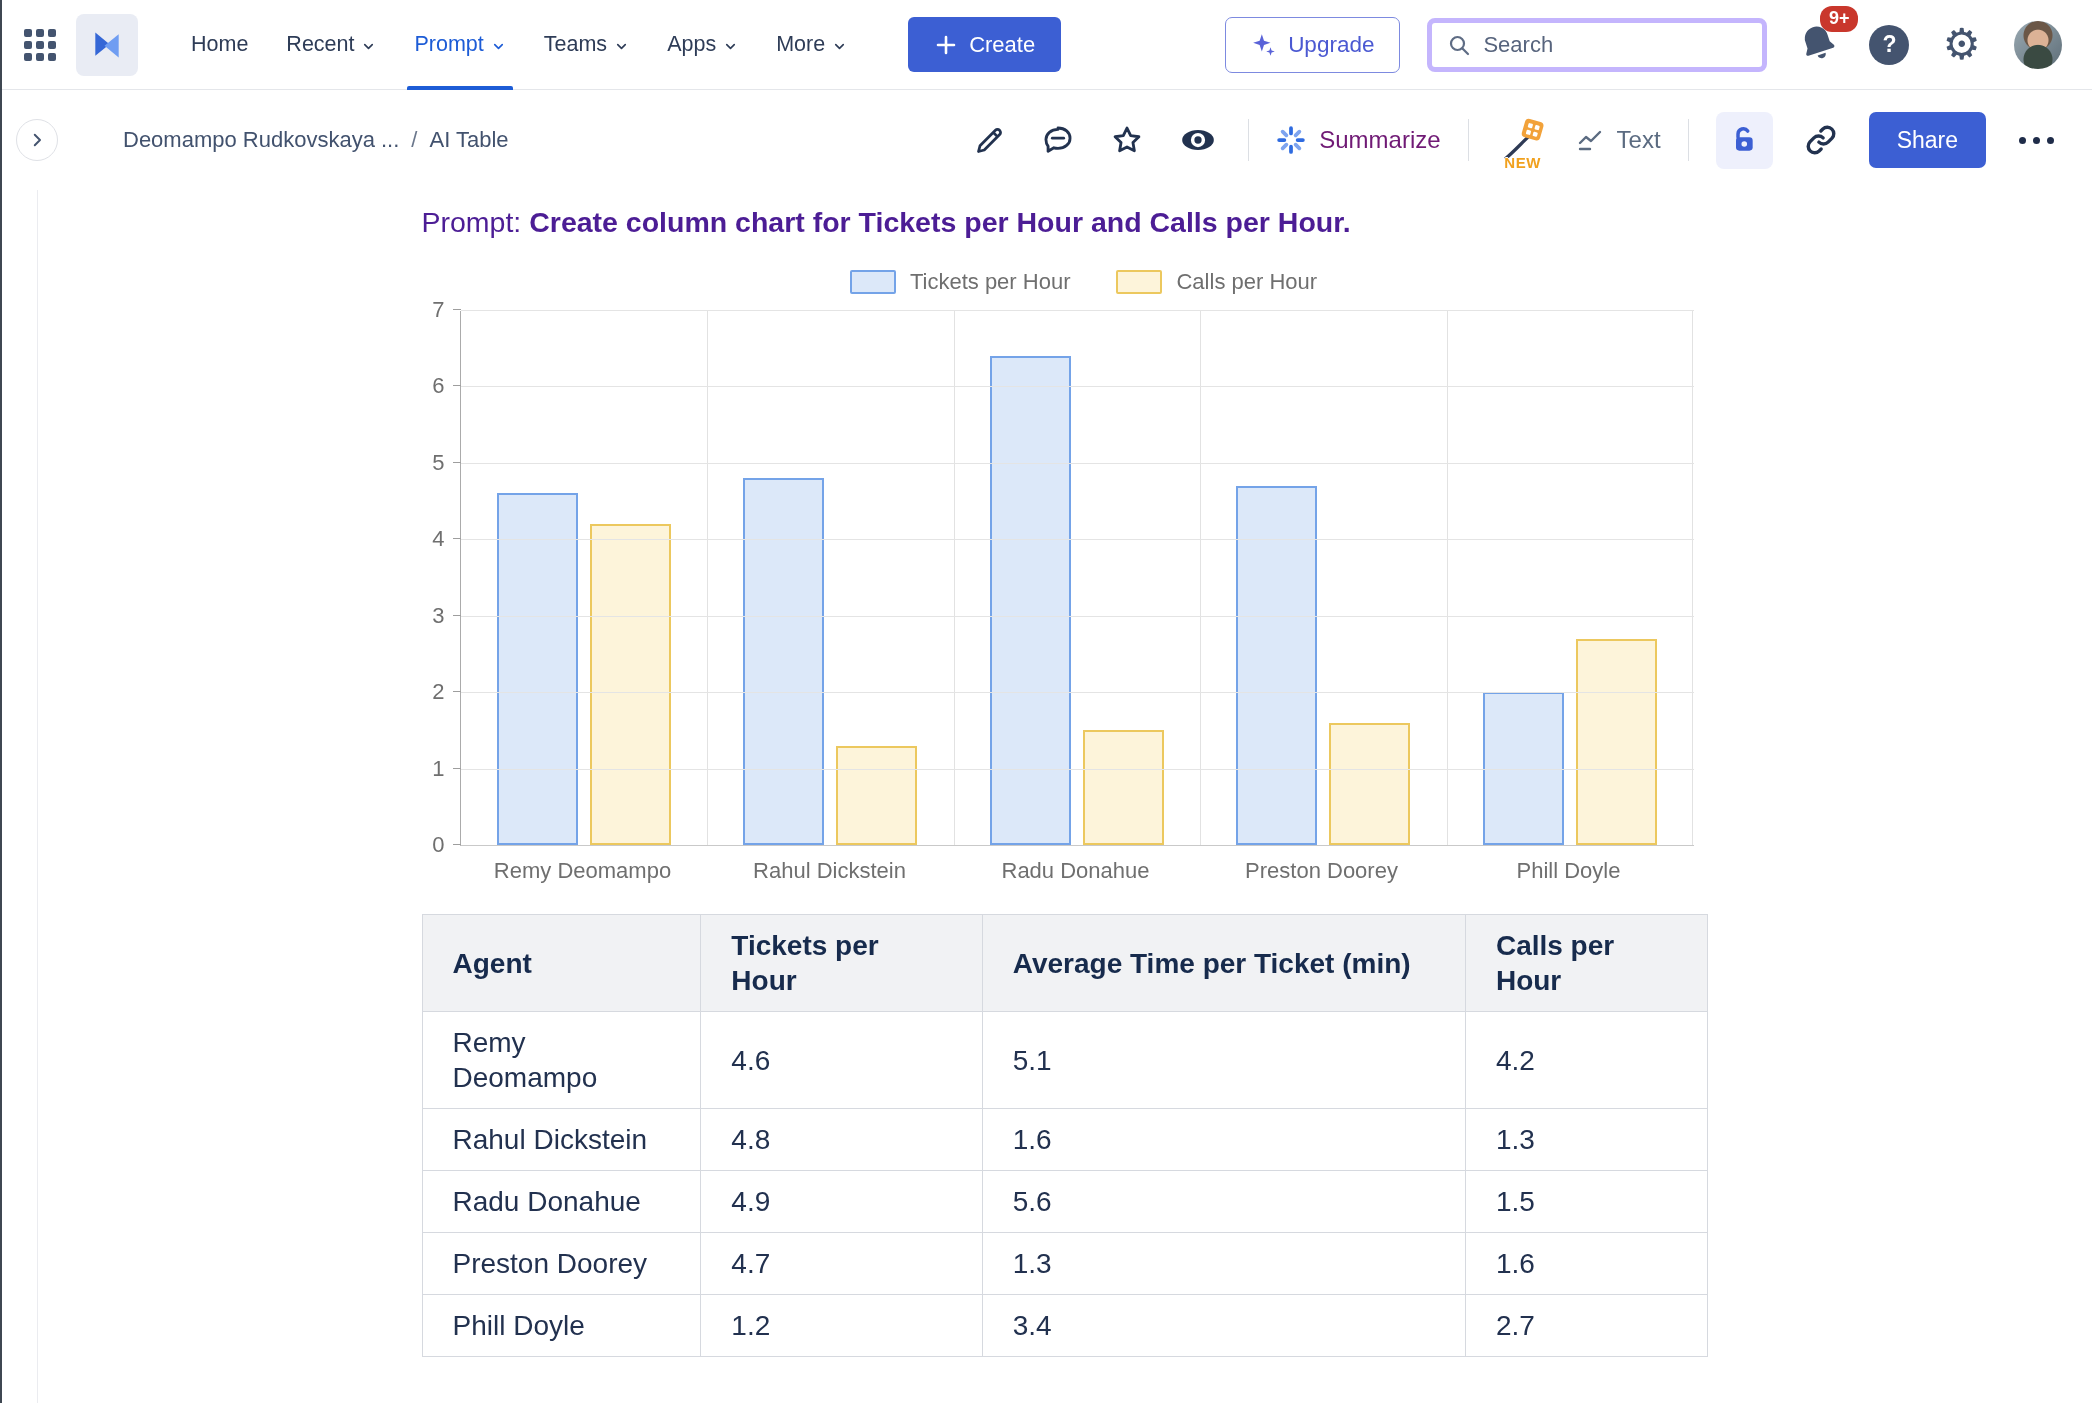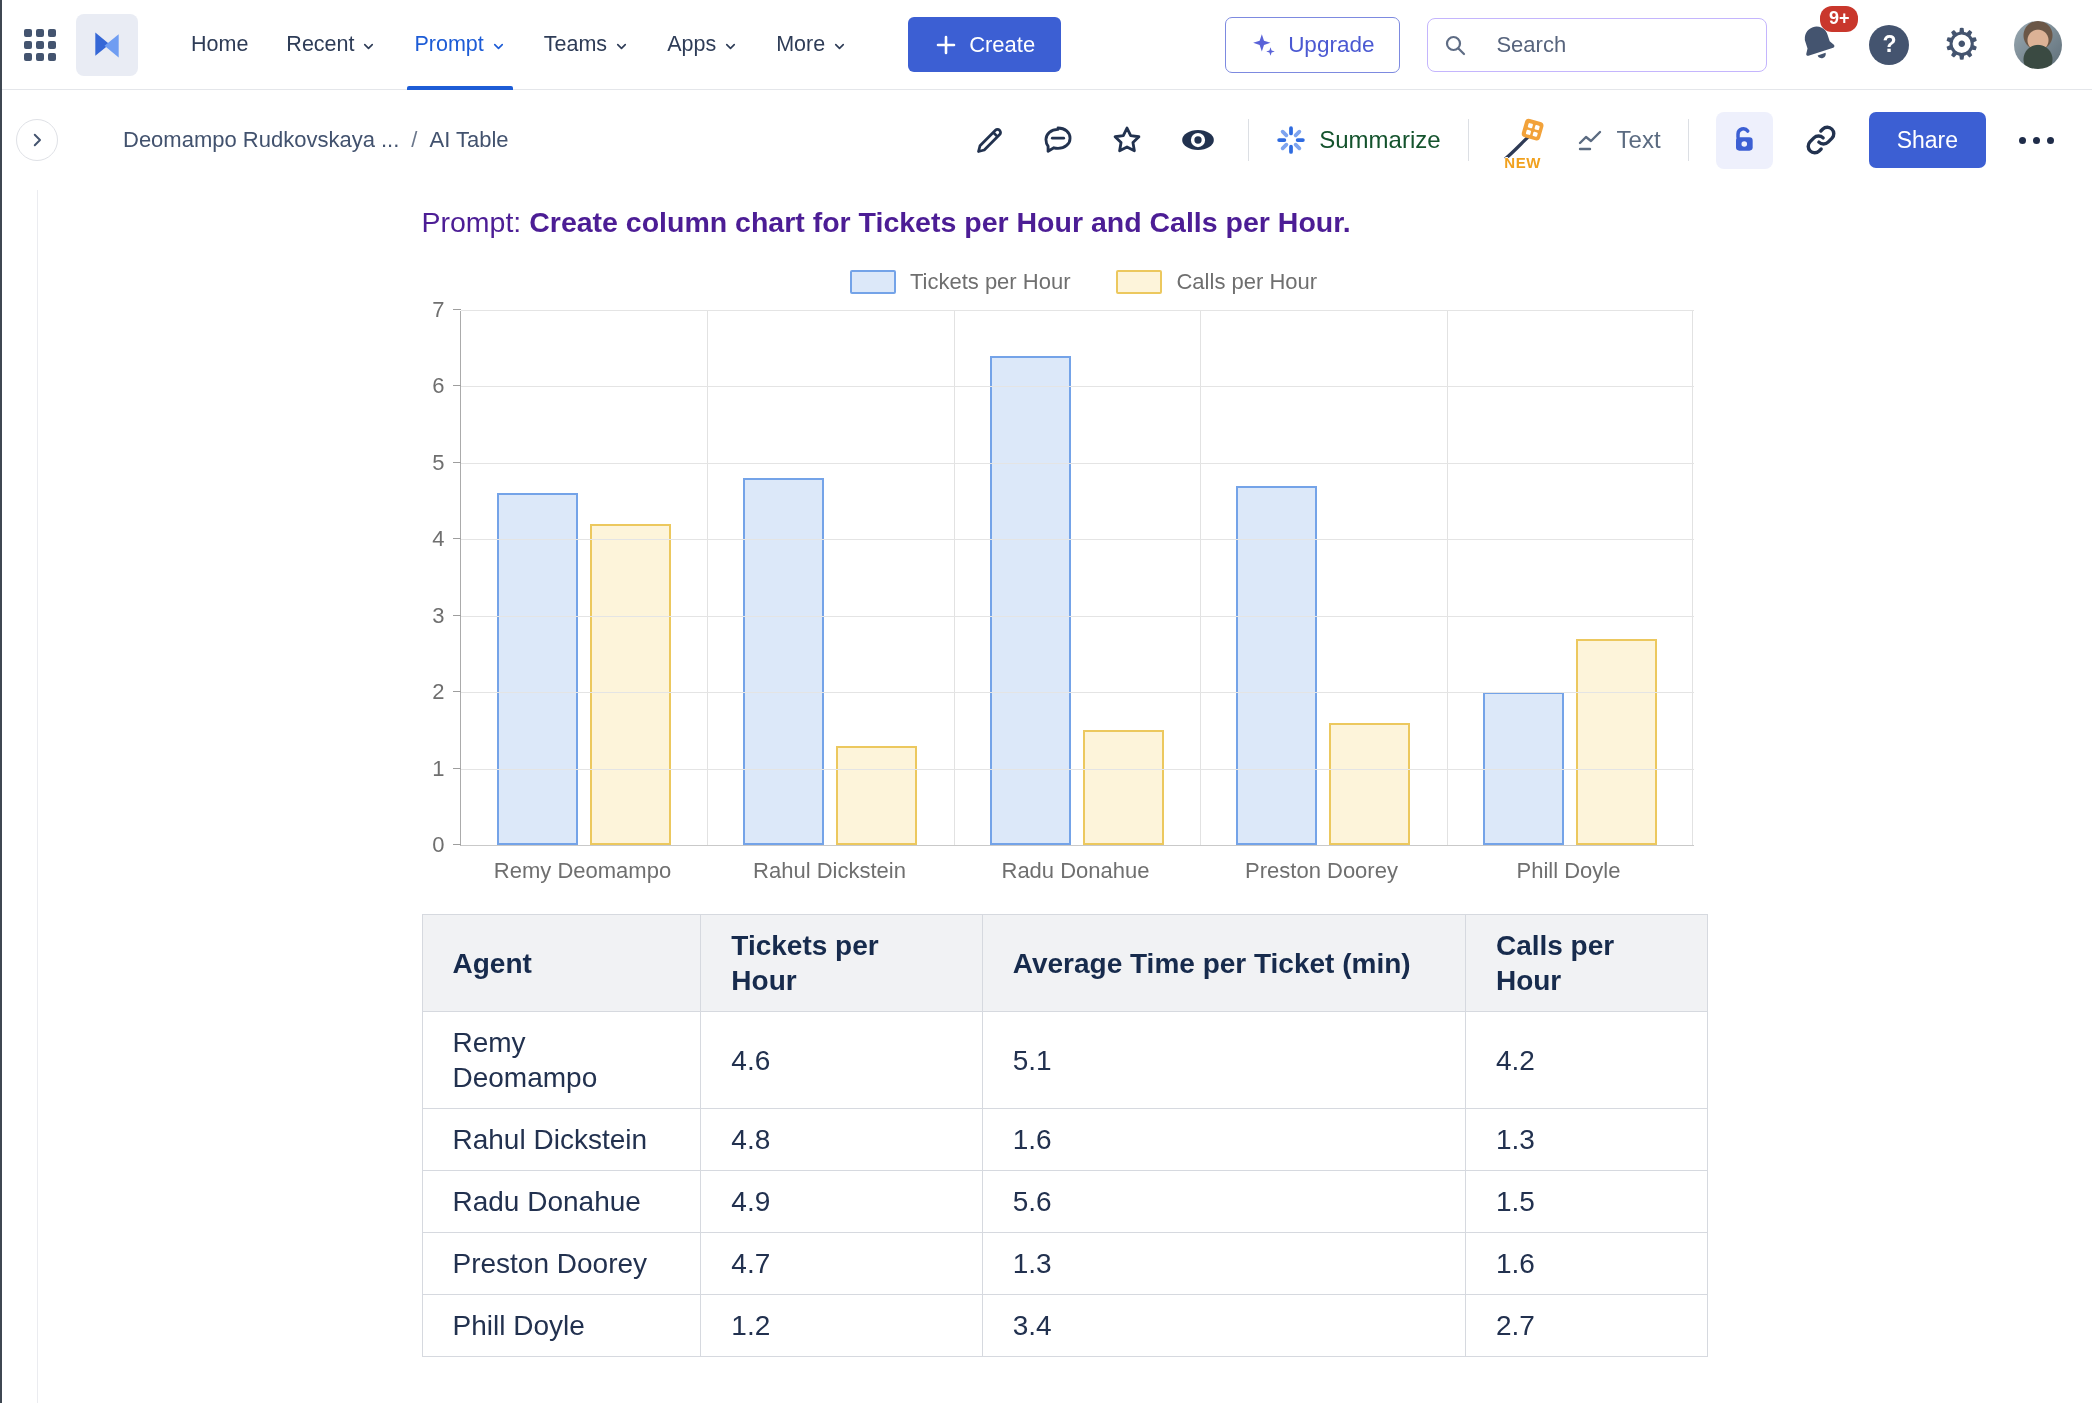--- a/index.html
+++ b/index.html
@@ -18,21 +18,21 @@
   .grid-icon i{width:8px;height:8px;border-radius:2px;background:#44546f}
   .logo-tile{width:62px;height:62px;margin-left:14px;border-radius:8px;background:#e9ecf4;display:flex;align-items:center;justify-content:center}
   .nav-items{display:flex;align-items:center;margin-left:34px;height:90px}
   .nav-item{position:relative;height:90px;display:flex;align-items:center;gap:7px;padding:0 19px;font-size:21.5px;color:#2e3c57;cursor:pointer;white-space:nowrap}
   .nav-item svg{margin-top:3px}
   .nav-item.active{color:var(--link-blue);font-weight:500}
   .nav-item.active::after{content:"";position:absolute;left:12px;right:12px;bottom:0;height:4px;background:var(--link-blue);border-radius:2px 2px 0 0}
   .create-btn{display:flex;align-items:center;gap:11px;margin-left:42px;height:55px;padding:0 26px;border-radius:6px;background:var(--accent);color:#fff;font-size:22px}
   .top-right{margin-left:auto;display:flex;align-items:center;gap:27px}
   .upgrade-btn{display:flex;align-items:center;gap:11px;height:56px;padding:0 25px;border:1px solid #7d8ae0;border-radius:7px;background:#fff;color:#4b59d2;font-size:22.5px}
-  .search-box{width:340px;height:54px;border:1px solid #c4b5fd;border-radius:8px;display:flex;align-items:center;gap:29px;padding:0 15px;background:#fff}
+  .search-box{width:340px;height:54px;border:5px solid #c4b5fd;border-radius:8px;display:flex;align-items:center;gap:12px;padding:0 15px;background:#fff}
   .search-box input{border:none;outline:none;flex:1;font-size:22px;color:#44546f;min-width:0}
   .search-box input::placeholder{color:#57647d}
   .bell-wrap{position:relative;padding:4px}
   .notif-badge{position:absolute;top:-13px;right:-16px;background:var(--notif-red);color:#fff;font-size:18px;font-weight:700;padding:2px 9px 3px;border-radius:12px;line-height:1.15}
   .help-btn{width:40px;height:40px;border-radius:50%;background:#44546f;display:flex;align-items:center;justify-content:center}
   .help-glyph{color:#fff;font-size:23px;font-weight:700}
   .gear{font-family:"DejaVu Sans",sans-serif;font-size:43px;line-height:1;color:#44546f}
   .gear::before{content:"\2699"}
   .avatar{width:48px;height:48px;border-radius:50%;background:
       radial-gradient(circle at 50% 80%, #3a4a42 0 14px, transparent 15px),
@@ -43,21 +43,21 @@
   
   .main{margin-left:37px;position:relative;z-index:5}
   .pageheader{height:100px;display:flex;align-items:center;padding:0 32px 0 86px;position:relative;background:#fff}
   .expand-btn{position:absolute;left:-21px;top:50%;transform:translateY(-50%);width:42px;height:42px;border-radius:50%;background:#fff;border:1px solid #dfe1e6;display:flex;align-items:center;justify-content:center}
   .breadcrumb{display:flex;align-items:center;font-size:22px;color:#42526e;gap:12px;white-space:nowrap}
   .breadcrumb a{color:#42526e;text-decoration:none;cursor:pointer}
   .crumb-sep{color:#6b778c}
   .tools{margin-left:auto;display:flex;align-items:center;gap:27px}
   .tool-btn{display:flex;align-items:center;justify-content:center;padding:4px;border-radius:4px}
   .tool-divider{width:1px;height:42px;background:#dcdfe4}
-  .summarize-btn{display:flex;align-items:center;gap:13px;font-size:24px;color:#14532d}
+  .summarize-btn{display:flex;align-items:center;gap:13px;font-size:24px;color:#701a75}
   .new-badge{position:relative;width:54px;height:62px}
   .new-text{position:absolute;left:50%;bottom:0;transform:translateX(-50%);font-size:15px;font-weight:800;color:#f1a11e;letter-spacing:.5px;text-shadow:-1px 0 #fff,1px 0 #fff,0 -1px #fff,0 1px #fff}
   .textstyle-btn{display:flex;align-items:center;gap:10px;font-size:24px;color:#5b6b81}
   .lock-btn{width:57px;height:57px;border-radius:8px;background:#eef0fc;display:flex;align-items:center;justify-content:center}
   .share-btn{height:56px;padding:0 28px;border-radius:7px;background:var(--accent);color:#fff;font-size:23px;font-weight:500}
   .more-dots{display:flex;gap:7px;padding:6px}
   .more-dots i{width:7px;height:7px;border-radius:50%;background:#1f2c49}
 
   
   .content{width:1286px;margin:0 auto;padding-top:6px}

